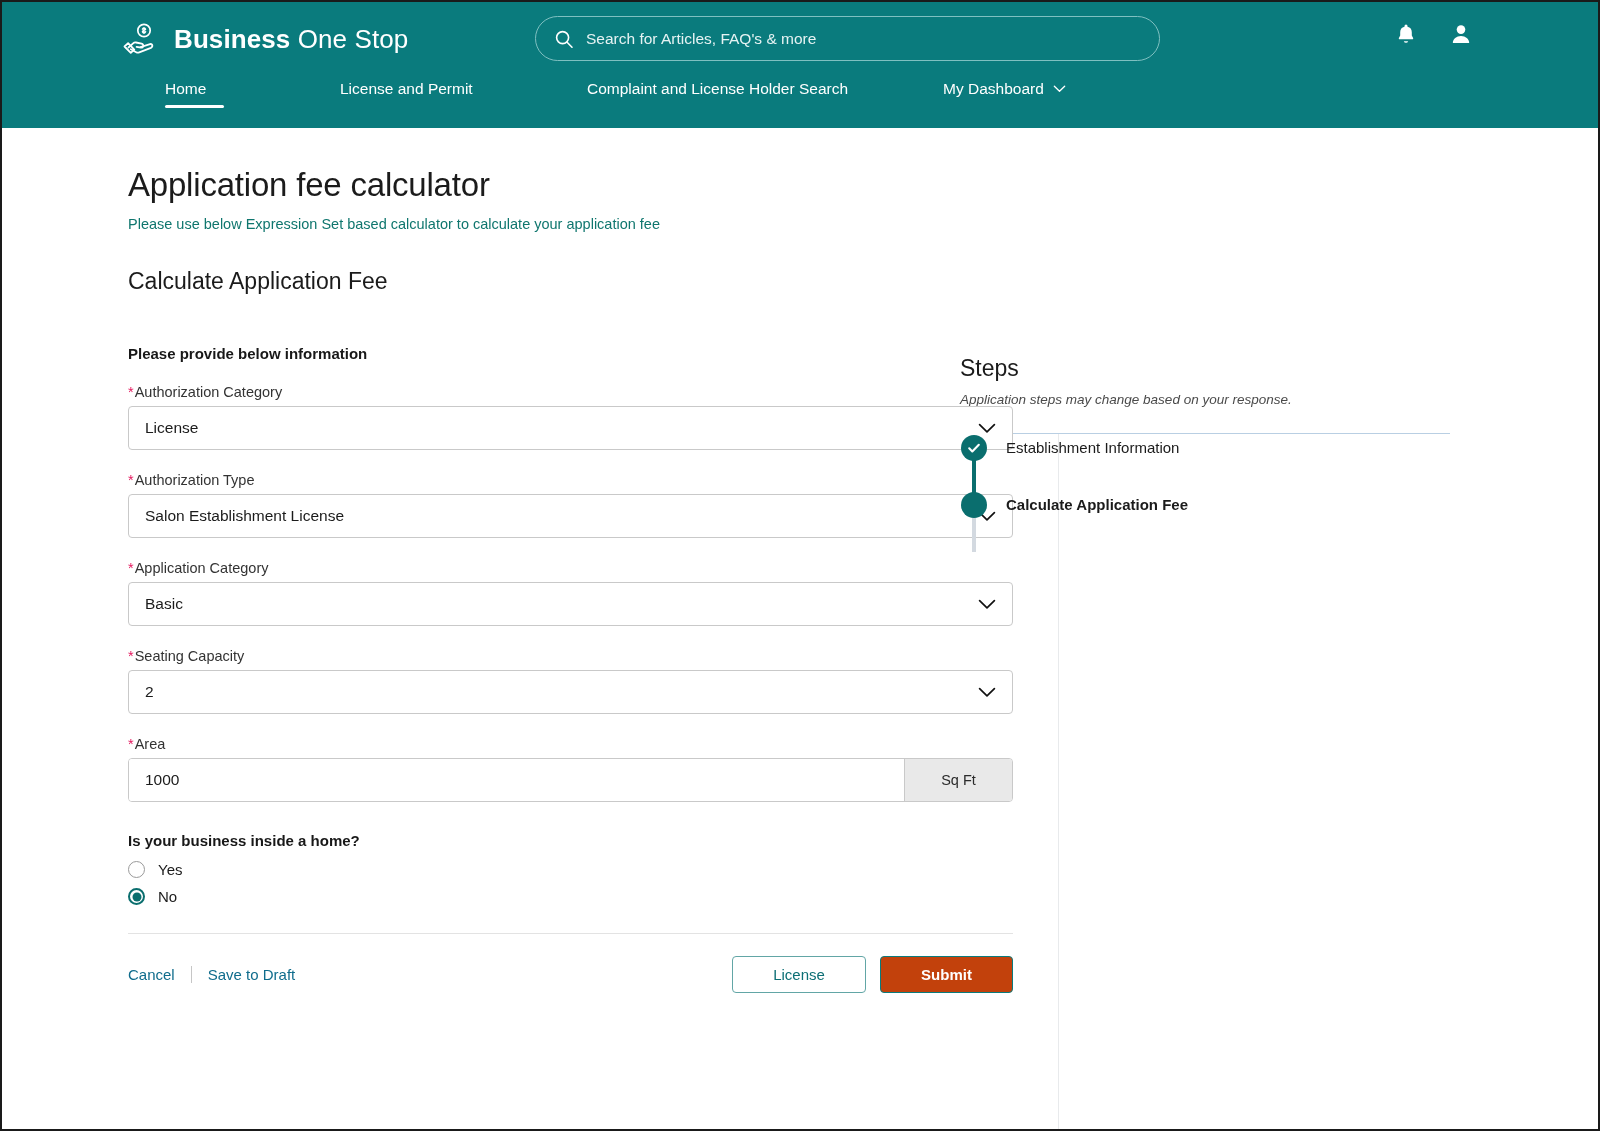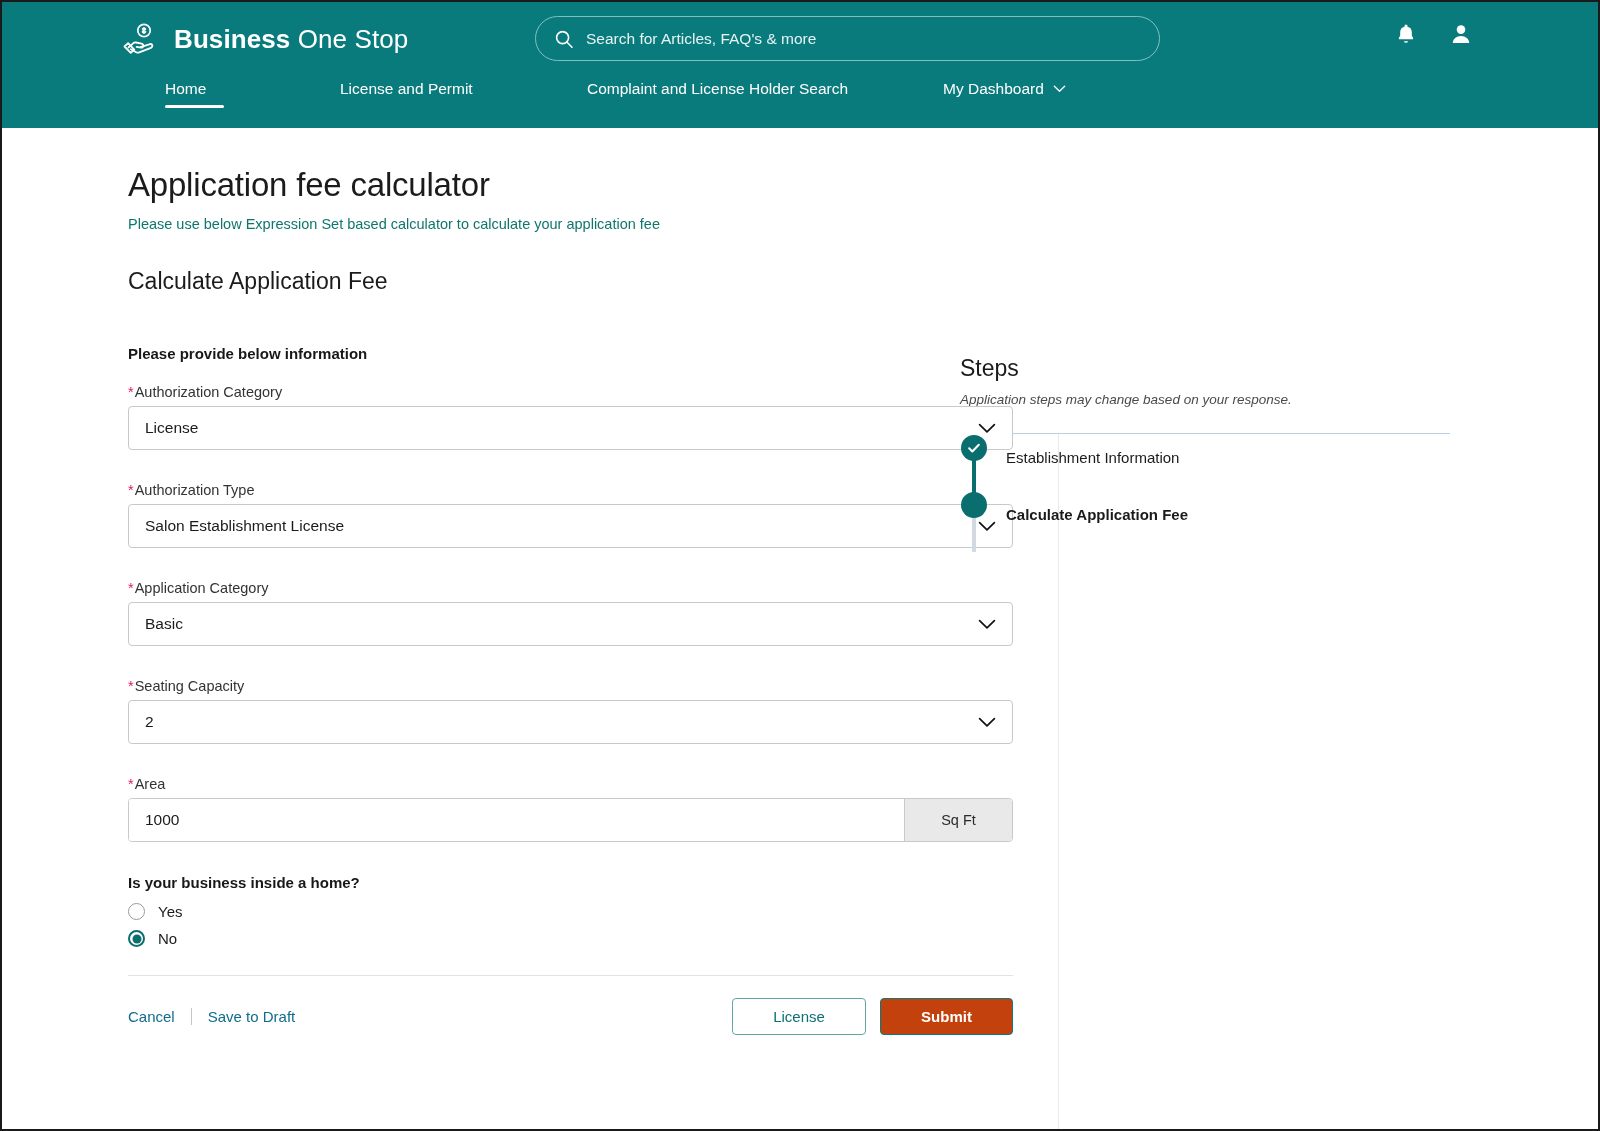--- a/index.html
+++ b/index.html
@@ -183,21 +183,21 @@
     padding-left: 28px;
     flex: 1;
   }
 
   .form-heading {
     font-size: 15px;
     font-weight: 700;
     color: #181818;
     margin: 0 0 22px 0;
   }
-  .field { margin-bottom: 32px; }
+  .field { margin-bottom: 22px; }
   .field-label {
     font-size: 14.5px;
     color: #333333;
     margin: 0 0 6px 0;
     display: block;
   }
   .req { color: #e4185e; margin-right: 1px; }
 
   .select-box {
     position: relative;
@@ -394,21 +394,21 @@
     width: 4px;
     height: 36px;
     z-index: 1;
   }
   .step-line.teal { background: #0a6e6e; }
   .step-line.gray { background: #d3d9e0; }
   .step-label {
     margin-left: 18px;
     font-size: 15px;
     color: #1b1b1b;
-    padding-top: 14px;
+    padding-top: 4px;
     white-space: nowrap;
   }
   .step-label.bold { font-weight: 700; }
 </style>
 </head>
 <body>
 
 <div class="screen">
 
   <div class="header">

